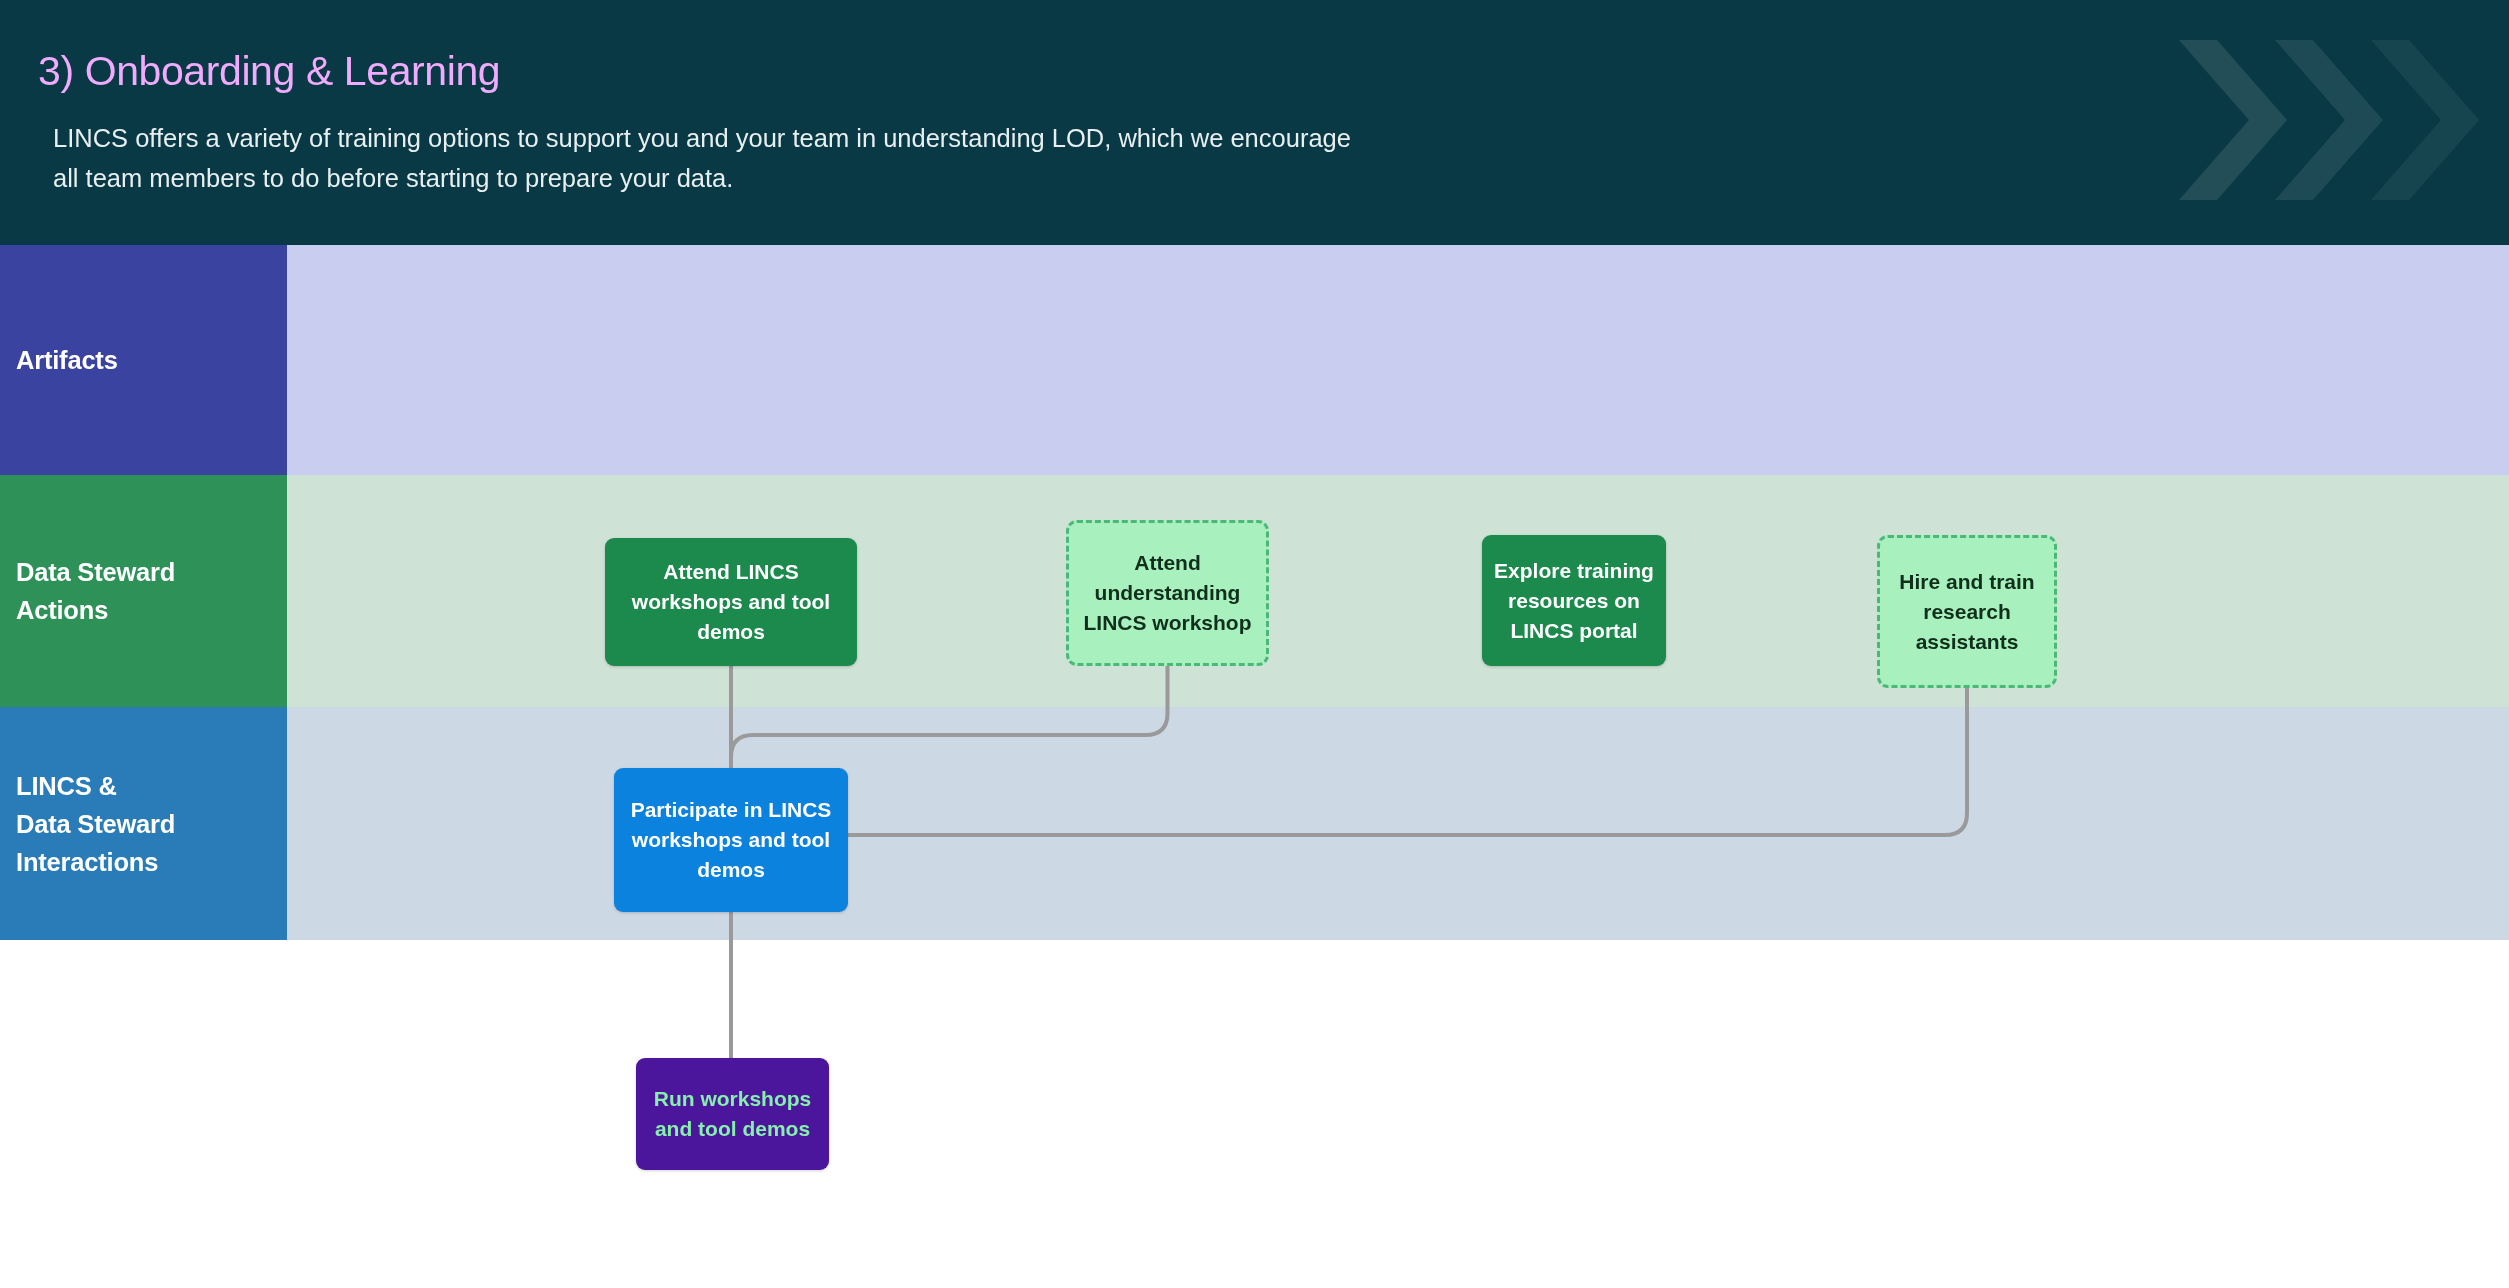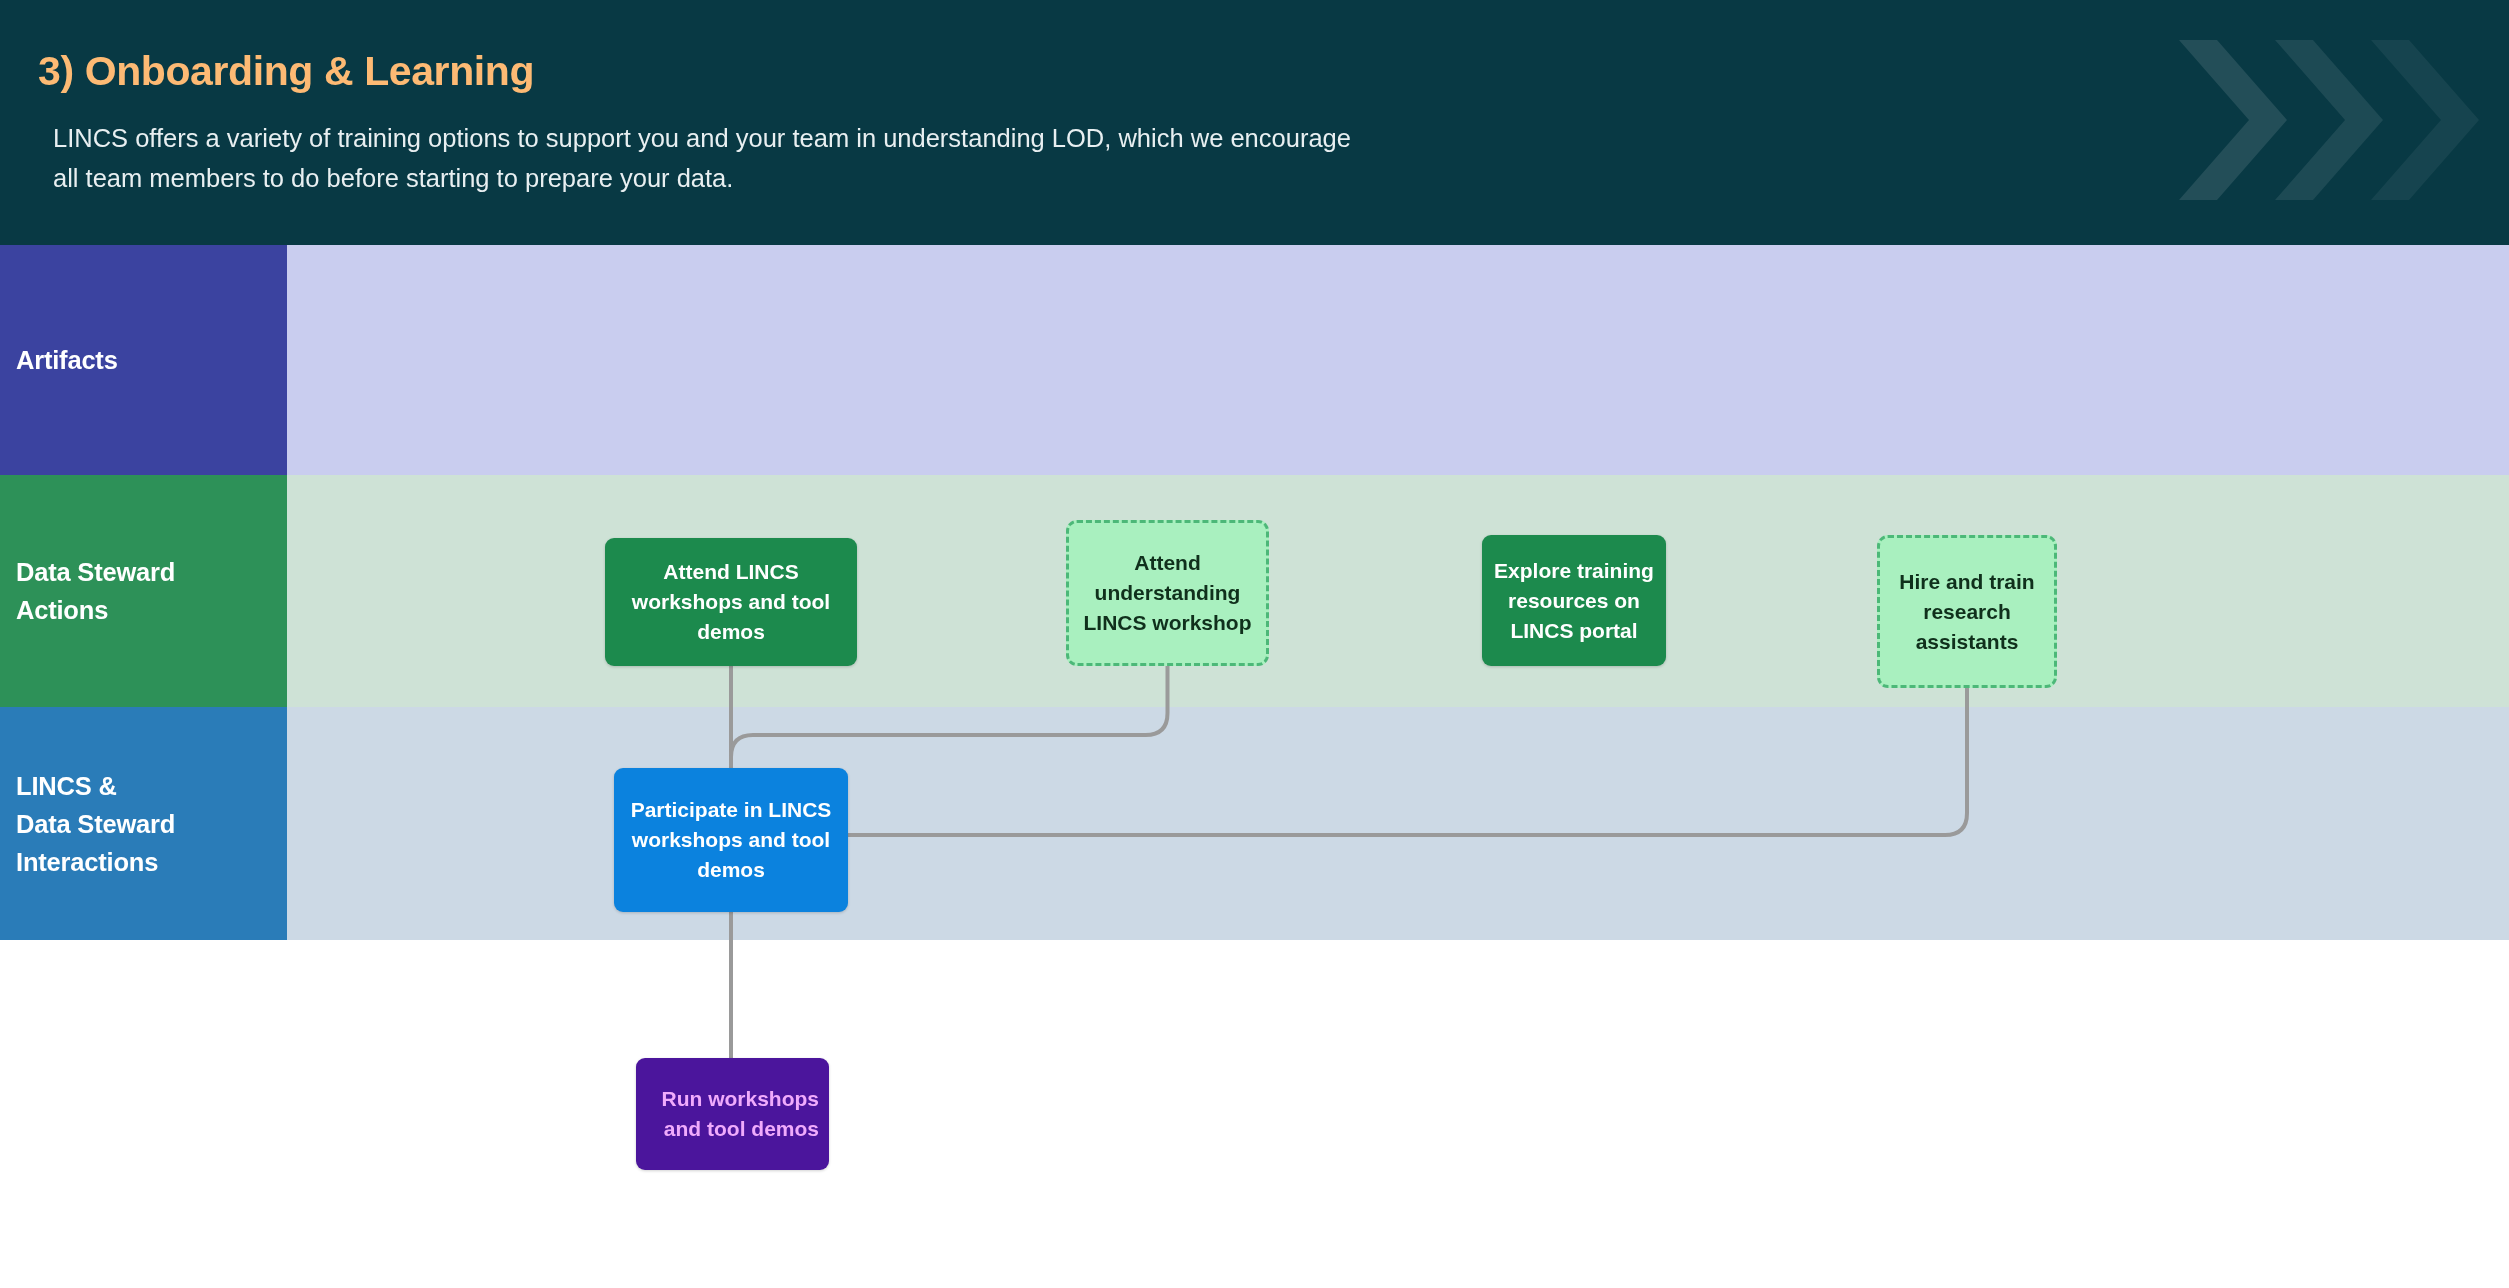--- a/index.html
+++ b/index.html
@@ -28,22 +28,22 @@
     width: 2509px;
     height: 245px;
     background: #083944;
     overflow: hidden;
   }
   .header-title {
     position: absolute;
     left: 38px;
     top: 48px;
     font-size: 41px;
-    font-weight: bold;
-    color: #fdba74;
+    font-weight: normal;
+    color: #f0abfc;
     letter-spacing: -0.4px;
     white-space: nowrap;
   }
   .header-sub {
     position: absolute;
     left: 38px;
     top: 118px;
     width: 1300px;
     font-size: 25.5px;
     line-height: 40px;
@@ -115,23 +115,22 @@
     border: 3px dashed #4cb878;
     border-radius: 11px;
   }
   .node.solid-blue {
     background: #0b82de;
     color: #ffffff;
     box-shadow: 0 1px 3px rgba(0,0,0,0.18);
   }
   .node.solid-purple {
     background: #4b159c;
-    color: #f0abfc;
+    color: #86efac;
     box-shadow: 0 1px 3px rgba(0,0,0,0.18);
-    text-align: right;
   }
 
   
   #connectors {
     position: absolute;
     left: 0;
     top: 0;
     width: 2509px;
     height: 1288px;
     pointer-events: none;

